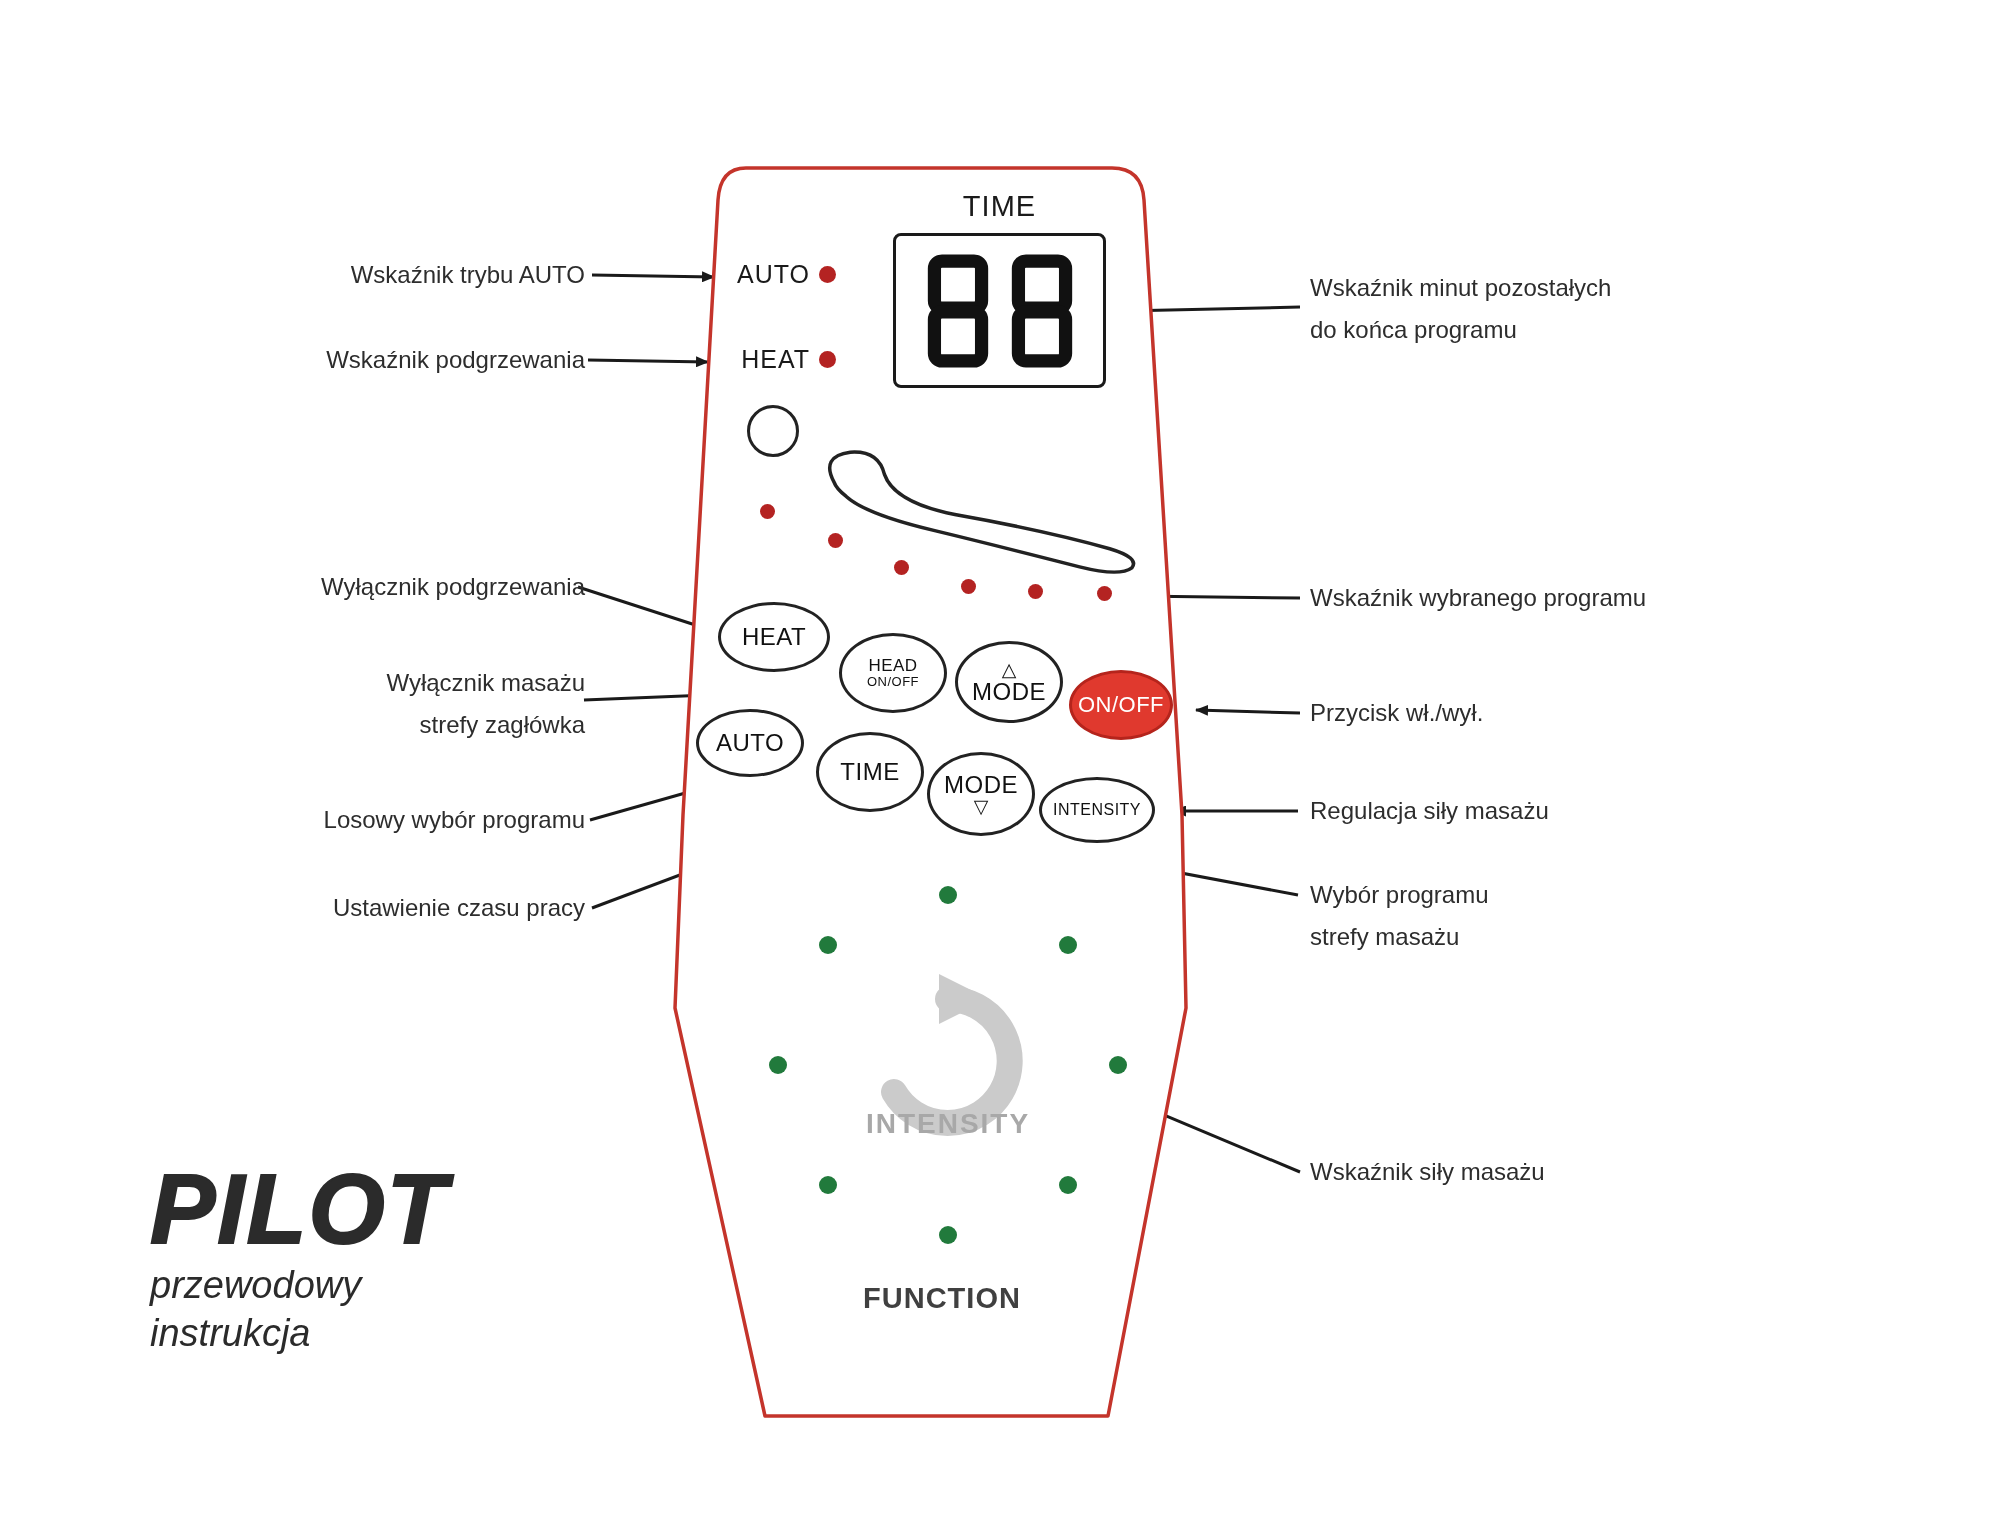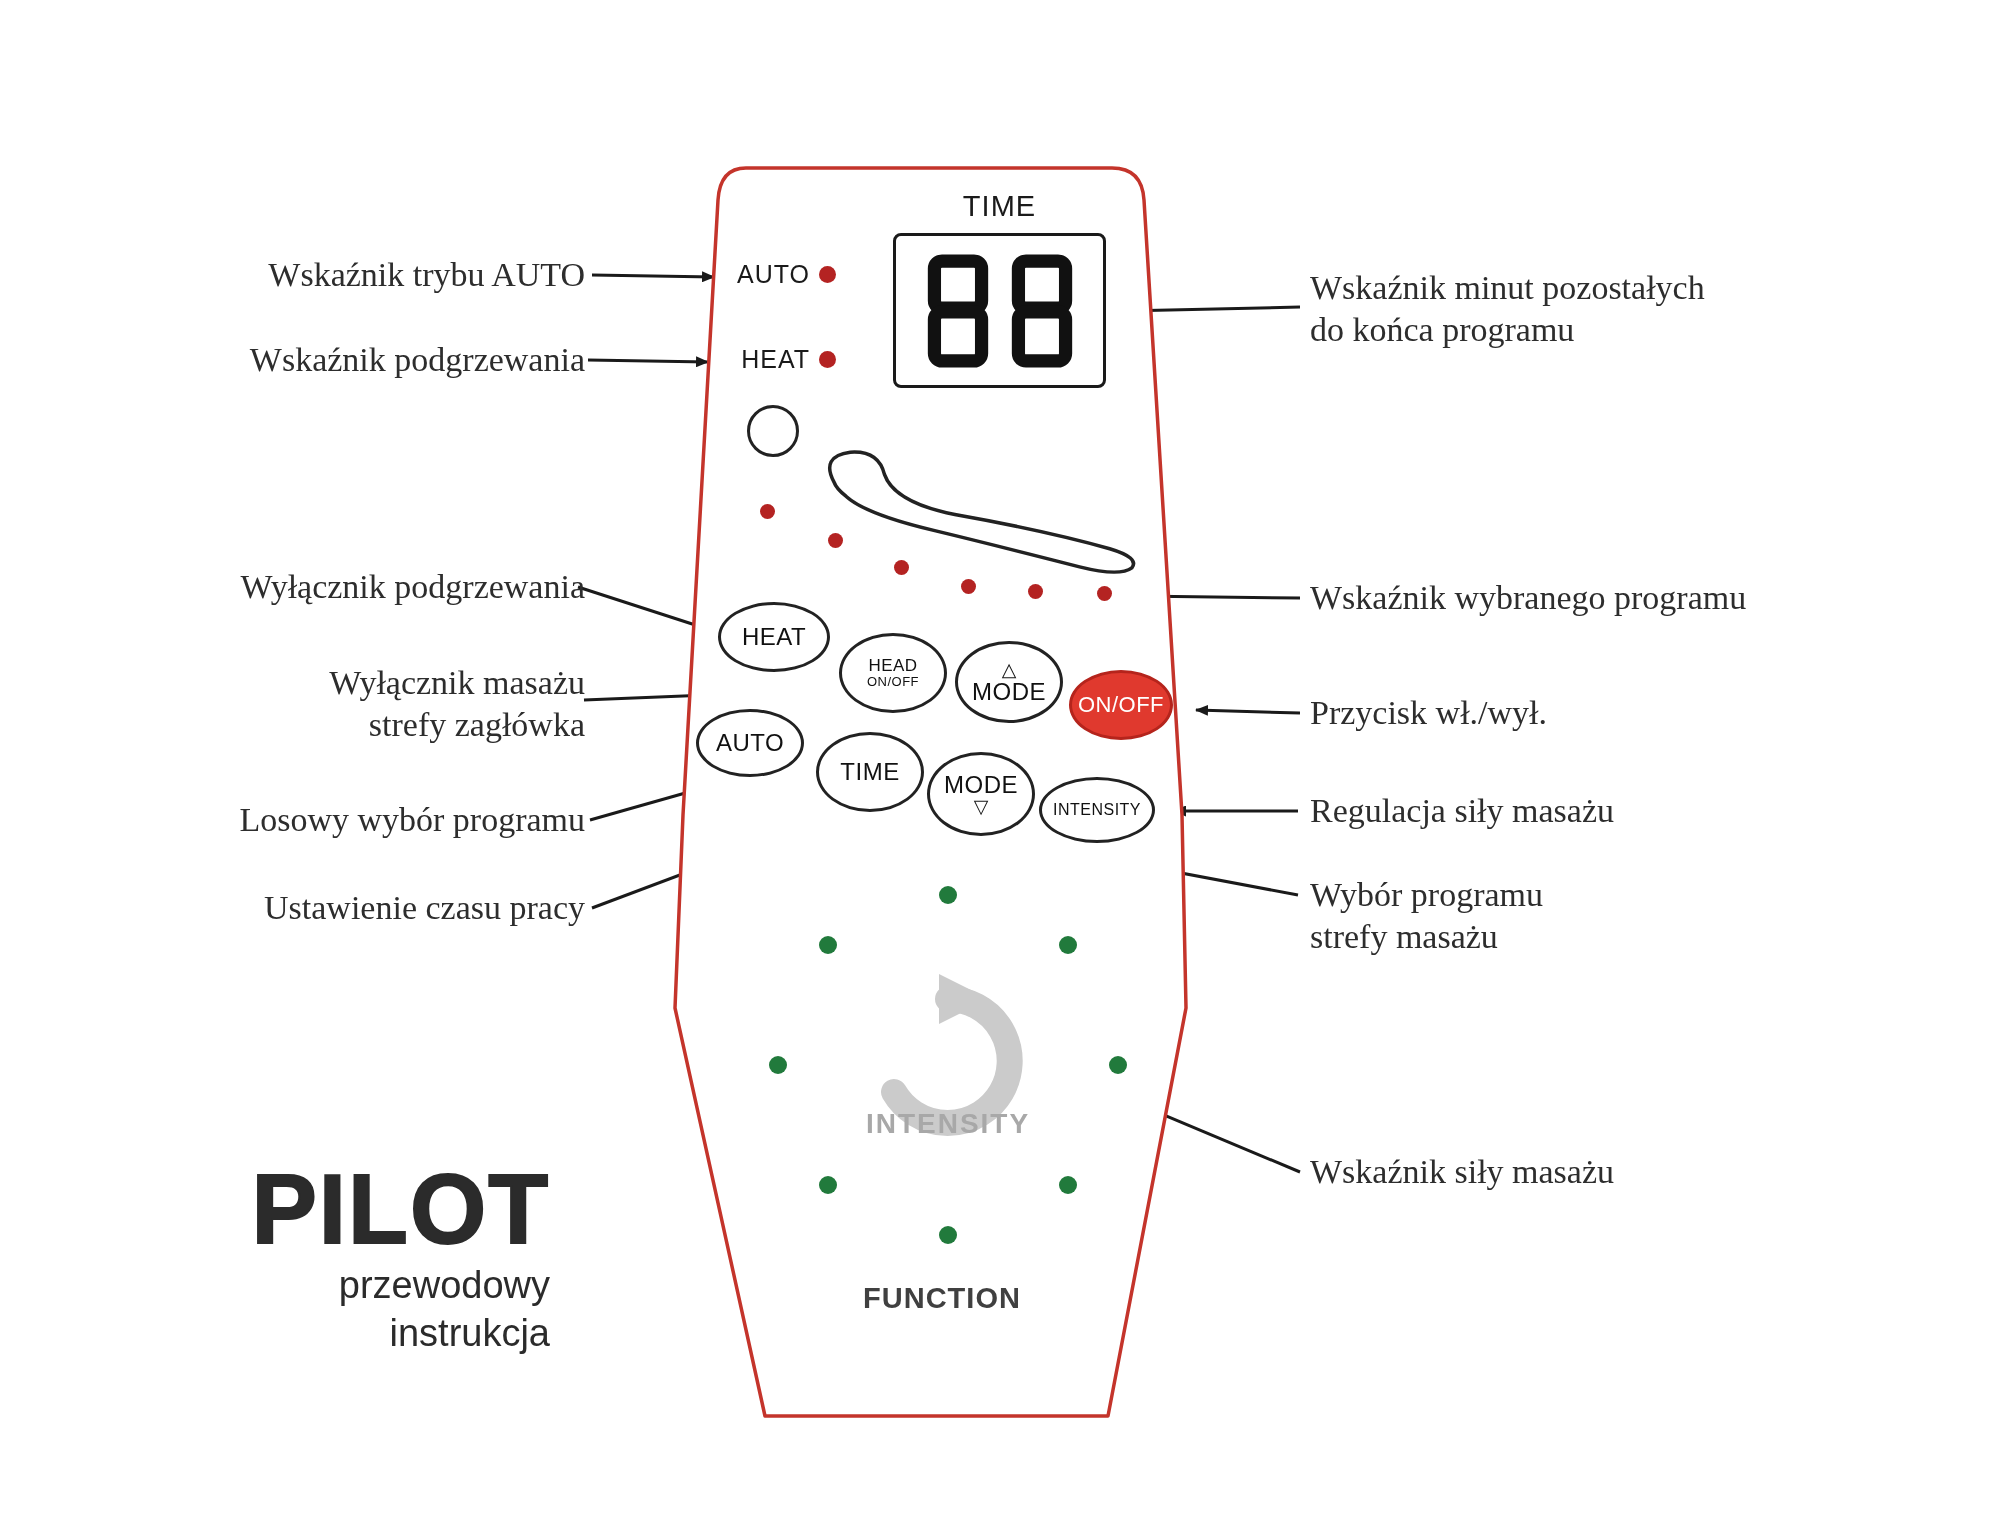--- a/index.html
+++ b/index.html
@@ -5,21 +5,21 @@
   html,body { margin:0; padding:0; background:#ffffff; }
   :root{
     --outline:#c4342b; --red:#b42322; --green:#217a3c;
     --onoff:#e0392e; --gray:#cbcbcb; --ink:#2d2d2d;
   }
   .canvas{
     position:relative; width:2000px; height:1530px; background:#fff;
     font-family:"Liberation Sans", sans-serif; color:var(--ink); overflow:hidden;
   }
   svg.arrows{ position:absolute; left:0; top:0; }
-  .label{ position:absolute; font-size:34px; line-height:42px; color:var(--ink); white-space:nowrap;font-family:Liberation Serif, serif; }
+  .label{ position:absolute; font-size:24px; line-height:42px; color:var(--ink); white-space:nowrap; }
   .label.left{ right:1415px; text-align:right; }
   .label.right{ left:1310px; text-align:left; }
 
   
   .remote{ position:absolute; left:650px; top:160px; width:560px; height:1300px; }
   .remote > svg.outline{ position:absolute; left:0; top:0; }
   .remote .abs{ position:absolute; }
 
   .time-title{ left:243px; top:30px; width:213px; text-align:center; font-size:29px; letter-spacing:1px; color:#1a1a1a; }
   .display{
@@ -49,21 +49,21 @@
   .btn .t-sym{ font-size:19px; line-height:1; }
   .btn.onoff{ background:var(--onoff); border-color:#b5241c; color:#fff; }
   .btn.onoff .t-main{ font-size:22px; }
   .btn.intensity .t-main{ font-size:16px; letter-spacing:0.5px; }
 
   .swirl{ left:203px; top:806px; width:190px; height:190px; }
   .intensity-word{ left:193px; top:948px; width:210px; text-align:center; font-size:28px; font-weight:700; letter-spacing:2px; color:#a8a8a8; }
   .function-word{ left:186px; top:1122px; width:212px; text-align:center; font-size:29px; font-weight:700; letter-spacing:1px; color:#404040; }
 
   
-  .title-block{ position:absolute; left:150px; top:1158px; width:400px; text-align:right; color:#2b2b2b; }
+  .title-block{ position:absolute; left:150px; top:1158px; width:400px; text-align:left; color:#2b2b2b;font-style:italic; }
   .pilot{ font-size:98px; font-weight:700; letter-spacing:2px; line-height:1.05; -webkit-text-stroke:2px #2b2b2b; }
   .pilot-sub{ font-size:38px; line-height:48px; }
 </style>
 </head>
 <body>
 
 <div class="canvas">
 
   <svg class="arrows" width="2000" height="1530">
     <defs>

